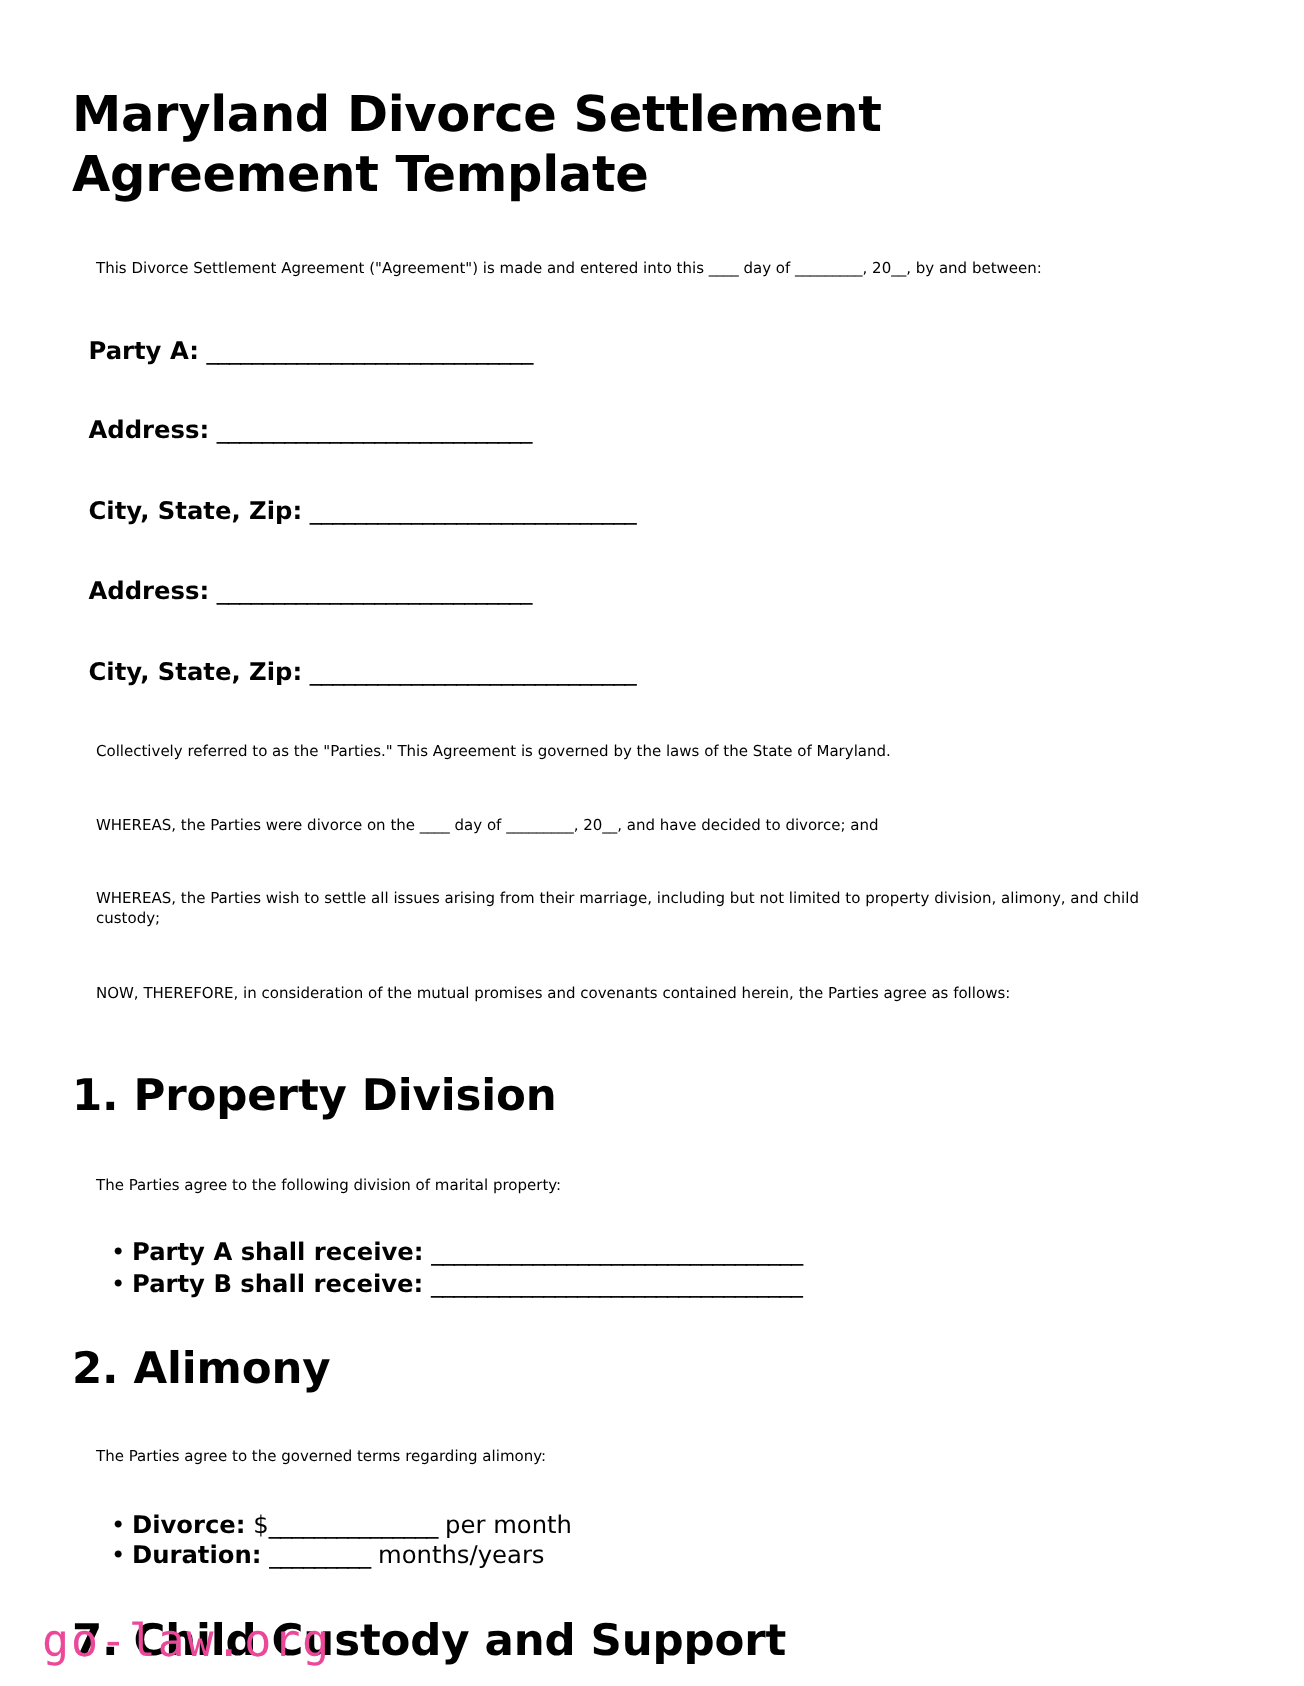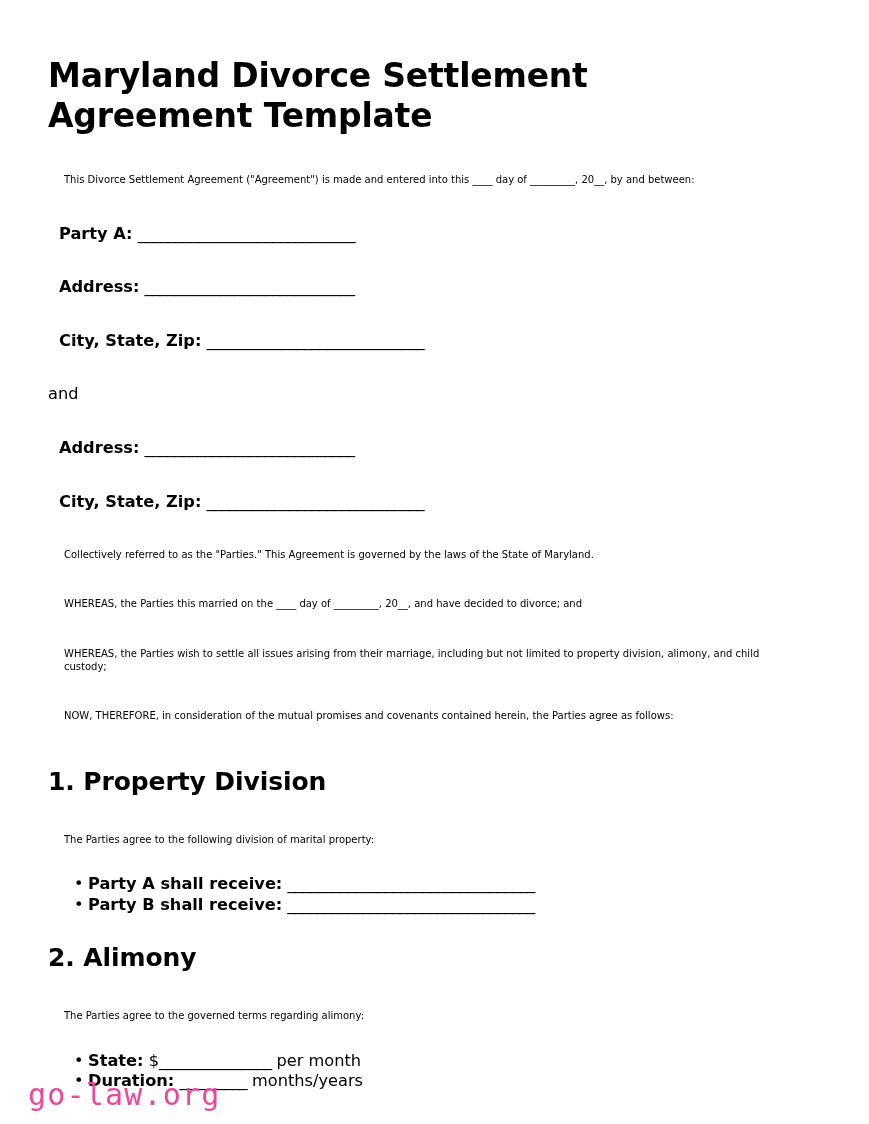--- a/index.html
+++ b/index.html
@@ -66,21 +66,21 @@
     font-size: 16.2px;
     line-height: 1.33;
     margin: 0;
     padding-top: 21px;
   }
 
   
   .section-heading {
     margin: 0;
     padding-top: 28px;
-    font-size: 25px;
+    font-size: 29px;
     font-weight: bold;
     line-height: 1.2;
     letter-spacing: -0.1px;
   }
 
   
   .bullets {
     margin: 0;
     padding: 12px 0 0 0;
     list-style: none;
@@ -130,36 +130,35 @@
   <p class="field-line">
     <span class="field-label">Address:</span>
     <span class="blank">____________________________</span>
   </p>
 
   <p class="field-line">
     <span class="field-label">City, State, Zip:</span>
     <span class="blank">_____________________________</span>
   </p>
 
-  <p class="plain-line">and</p>
 
 
   <p class="field-line">
     <span class="field-label">Address:</span>
     <span class="blank">____________________________</span>
   </p>
 
   <p class="field-line">
     <span class="field-label">City, State, Zip:</span>
     <span class="blank">_____________________________</span>
   </p>
 
   <p class="para">Collectively referred to as the "Parties." This Agreement is governed by the laws of the State of Maryland.</p>
 
-  <p class="para">WHEREAS, the Parties this married on the ____ day of _________, 20__, and have decided to divorce; and</p>
+  <p class="para">WHEREAS, the Parties were divorce on the ____ day of _________, 20__, and have decided to divorce; and</p>
 
   <p class="para">WHEREAS, the Parties wish to settle all issues arising from their marriage, including but not limited to property division, alimony, and child custody;</p>
 
   <p class="para">NOW, THEREFORE, in consideration of the mutual promises and covenants contained herein, the Parties agree as follows:</p>
 
   <h2 class="section-heading">1. Property Division</h2>
   <p class="para">The Parties agree to the following division of marital property:</p>
   <ul class="bullets">
     <li>
       <span class="b-label">Party A shall receive:</span>
@@ -168,21 +167,21 @@
     <li>
       <span class="b-label">Party B shall receive:</span>
       <span class="blank">_________________________________</span>
     </li>
   </ul>
 
   <h2 class="section-heading">2. Alimony</h2>
   <p class="para">The Parties agree to the governed terms regarding alimony:</p>
   <ul class="bullets">
     <li>
-      <span class="b-label">State:</span>
+      <span class="b-label">Divorce:</span>
       <span>$</span><span class="blank">_______________</span><span> per month</span>
     </li>
     <li>
       <span class="b-label">Duration:</span>
       <span></span><span class="blank">_________</span><span> months/years</span>
     </li>
   </ul>
 
   <h2 class="section-heading">7. Child Custody and Support</h2>
 

